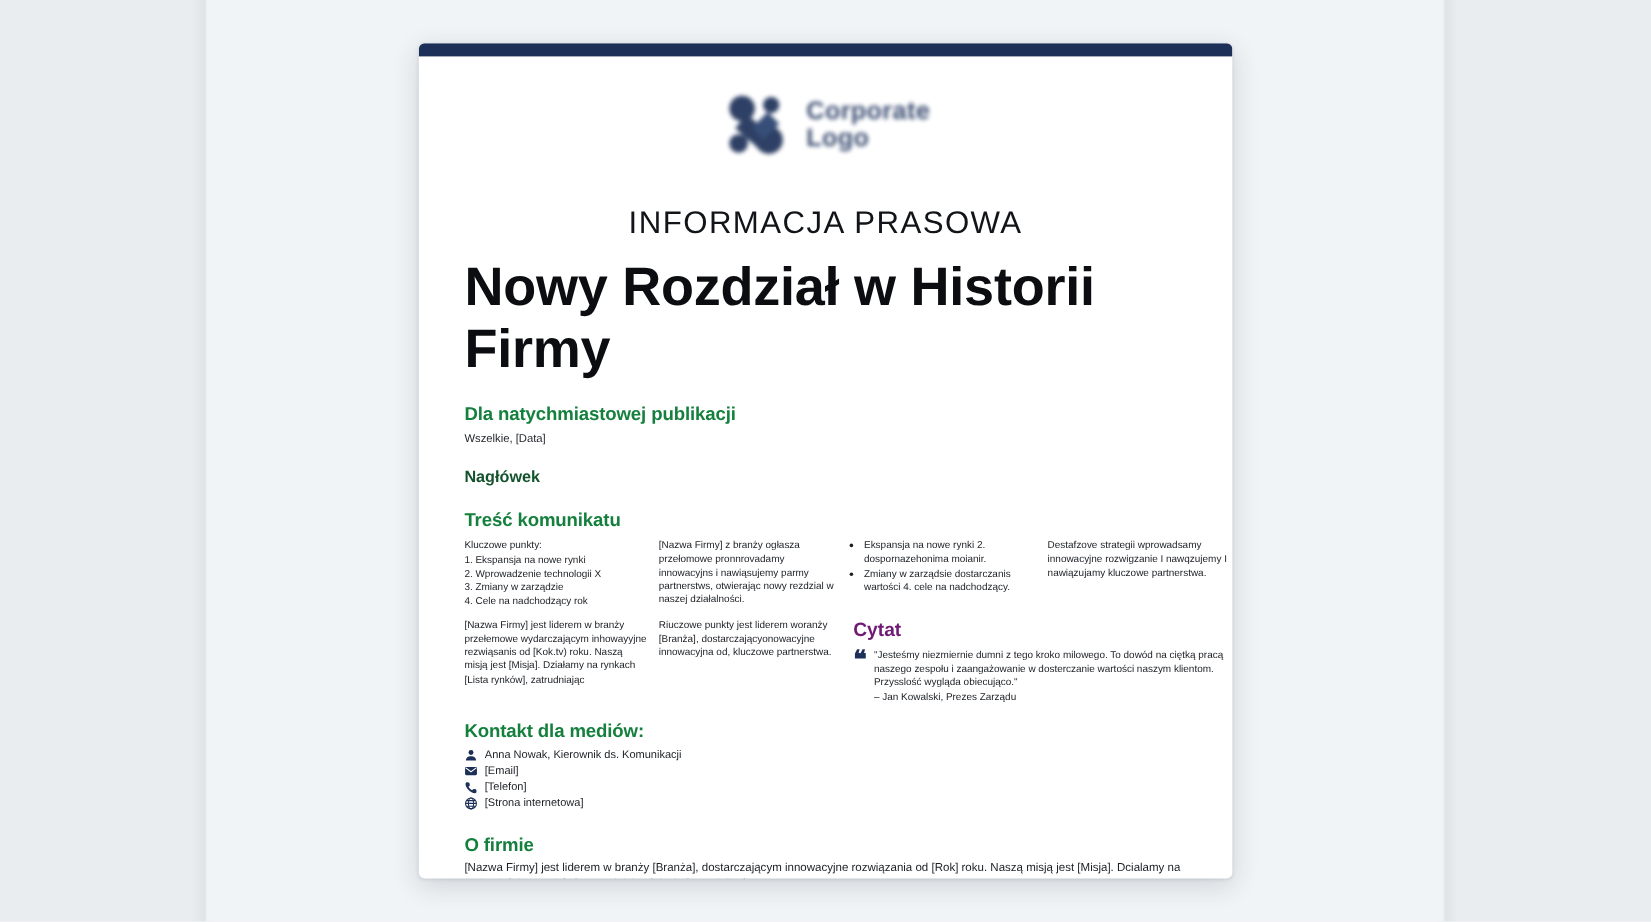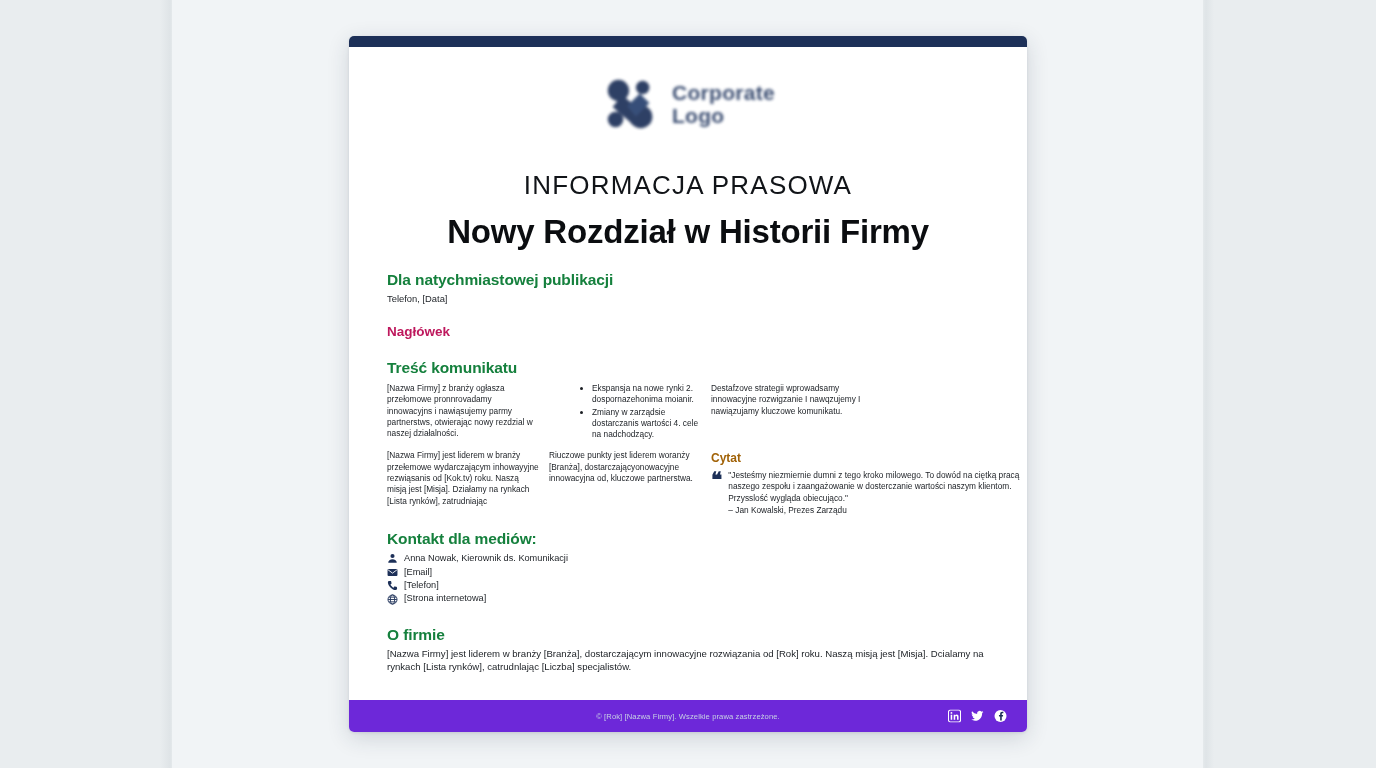--- a/index.html
+++ b/index.html
@@ -100,43 +100,43 @@
   
   .kicker {
     text-align: center;
     font-size: 26px;
     letter-spacing: 1.2px;
     color: #111418;
     font-weight: 400;
     margin-top: 26px;
   }
   .doc-title {
-    text-align: center;
-    font-size: 33px;
+    text-align: left;
+    font-size: 45px;
     font-weight: 700;
     color: #0b0d10;
     margin-top: 12px;
     letter-spacing: -.2px;
   }
 
   
   .section { margin-top: 20px; }
   .section.tight { margin-top: 14px; }
 
   h2.sec-head {
     font-size: 15.5px;
     font-weight: 700;
     color: #15803d;
     margin-bottom: 4px;
     letter-spacing: -.1px;
   }
   h3.sub-head {
     font-size: 13.5px;
     font-weight: 700;
-    color: #be185d;
+    color: #14532d;
     margin-bottom: 3px;
   }
   p.body-text {
     font-size: 9.6px;
     line-height: 1.34;
     color: #1b1f24;
   }
   p.meta-line {
     font-size: 9.4px;
     color: #23272c;
@@ -149,29 +149,29 @@
     grid-template-columns: 152px 152px 152px 152px;
     column-gap: 10px;
     margin-top: 6px;
     align-items: start;
   }
   .col { font-size: 8.3px; line-height: 1.36; color: #1b1f24; }
   .col .lead { margin-bottom: 1px; }
   .col ol, .col ul { margin: 0; padding-left: 0; list-style: none; }
   .col ol li { margin: 0; }
   .col ul.bulleted { padding-left: 9px; list-style: disc; }
-  .col ul.bulleted li { margin-bottom: 1px; margin-left: 34px; }
+  .col ul.bulleted li { margin-bottom: 1px; }
 
   .col-grid.second-row { margin-top: 9px; }
 
   
   .quote-head {
-    font-size: 12px;
-    font-weight: 700;
-    color: #a16207;
+    font-size: 16px;
+    font-weight: 700;
+    color: #701a75;
     margin-bottom: 3px;
   }
   .quote-row { display: flex; gap: 6px; align-items: flex-start; }
   .quote-glyph {
     color: #1d3058;
     font-size: 21px;
     font-weight: 700;
     line-height: .82;
     font-family: "Liberation Serif", serif;
     flex: 0 0 auto;
@@ -265,46 +265,55 @@
             <span>Logo</span>
           </span>
         </div>
       </div>
 
       <div class="kicker">INFORMACJA PRASOWA</div>
       <h1 class="doc-title">Nowy Rozdział w Historii Firmy</h1>
 
       <div class="section">
         <h2 class="sec-head">Dla natychmiastowej publikacji</h2>
-        <p class="meta-line">Telefon, [Data]</p>
+        <p class="meta-line">Wszelkie, [Data]</p>
       </div>
 
       <div class="section">
         <h3 class="sub-head">Nagłówek</h3>
       </div>
 
       <div class="section">
         <h2 class="sec-head">Treść komunikatu</h2>
 
         <div class="col-grid">
 
+          <div class="col">
+            <div class="lead">Kluczowe punkty:</div>
+            <ol>
+              <li>1. Ekspansja na nowe rynki</li>
+              <li>2. Wprowadzenie technologii X</li>
+              <li>3. Zmiany w zarządzie</li>
+              <li>4. Cele na nadchodzący rok</li>
+            </ol>
+          </div>
 
           <div class="col">
             <p>[Nazwa Firmy] z branży ogłasza przełomowe pronnrovadamy innowacyjns i nawiąsujemy parmy partnerstws, otwierając nowy rezdzial w naszej działalności.</p>
           </div>
 
           <div class="col">
             <ul class="bulleted">
               <li>Ekspansja na nowe rynki 2. dospornazehonima moianir.</li>
               <li>Zmiany w zarządsie dostarczanis wartości 4. cele na nadchodzący.</li>
             </ul>
           </div>
 
           <div class="col">
-            <p>Destafzove strategii wprowadsamy innowacyjne rozwigzanie I nawqzujemy I nawiązujamy kluczowe komunikatu.</p>
+            <p>Destafzove strategii wprowadsamy innowacyjne rozwigzanie I nawqzujemy I nawiązujamy kluczowe partnerstwa.</p>
           </div>
 
         </div>
 
         <div class="col-grid second-row">
 
           <div class="col">
             <p>[Nazwa Firmy] jest liderem w branży przełemowe wydarczającym inhowayyjne rezwiąsanis od [Kok.tv) roku. Naszą misją jest [Misja]. Działamy na rynkach [Lista rynków], zatrudniając</p>
           </div>
 

